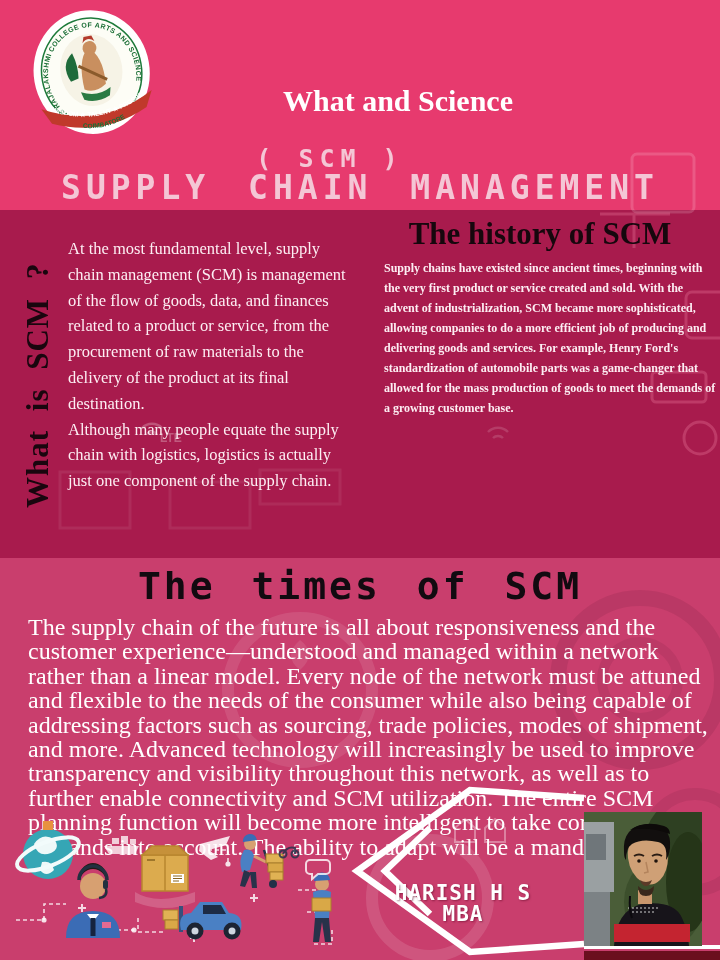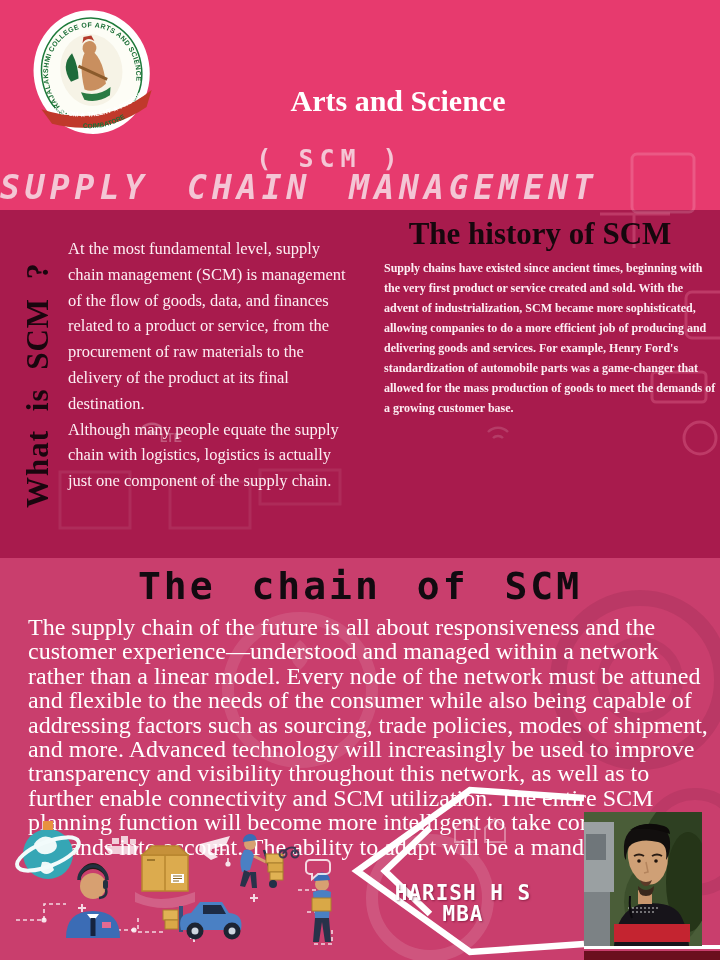--- a/index.html
+++ b/index.html
@@ -10,22 +10,22 @@
   .header{left:0;top:0;width:720px;height:210px;background:var(--header_bg,#e73a6e);}
   .band{left:0;top:210px;width:720px;height:348px;background:var(--band_bg,#a81b4d);}
   
   .college{left:168px;top:32px;width:460px;text-align:center;color:#ffffff;
            font-weight:700;font-size:31px;line-height:34px;text-shadow:1px 1px 0 rgba(120,10,50,.35);}
   .college2{left:168px;top:84px;width:460px;text-align:center;color:#ffffff;
             font-weight:700;font-size:30px;}
   .techno{font-family:"DejaVu Sans Mono",monospace;font-weight:700;}
   .scmAbbrev{left:0;top:144px;width:660px;text-align:center;color:var(--title_pale,#f4c6d5);
              font-size:25px;letter-spacing:6px;}
-  .scmTitle{left:0;top:168px;width:720px;text-align:left;color:var(--title_pale,#f4c6d5);
-            font-size:33px;letter-spacing:5px;word-spacing:13px;white-space:nowrap;font-style:italic;}
+  .scmTitle{left:0;top:168px;width:720px;text-align:center;color:var(--title_pale,#f4c6d5);
+            font-size:33px;letter-spacing:5px;word-spacing:13px;white-space:nowrap;}
   
   .vlabel{left:20px;top:508px;transform:rotate(-90deg);transform-origin:0 0;white-space:nowrap;
           color:#19060e;font-size:31px;font-weight:700;word-spacing:10px;letter-spacing:1px;}
   .paraL{left:68px;top:236px;width:290px;color:#fdeef3;font-size:16.5px;line-height:25.8px;}
   .histHead{left:368px;top:216px;width:344px;text-align:center;color:#16070d;
             font-size:31px;font-weight:700;}
   .paraR{left:384px;top:258px;width:332px;color:#fdeef3;font-size:12px;line-height:20px;font-weight:bold;}
   
   .futHead{left:0;top:564px;width:720px;text-align:center;color:#120a10;
            font-size:38px;letter-spacing:3px;word-spacing:10px;}
@@ -71,38 +71,38 @@
         <path d="M14 92 q56 30 112 0 l-8 16 q-48 22 -96 0 z" fill="#c0392b"></path>
         <text font-family="Liberation Sans, sans-serif" font-size="6.4" font-weight="bold" fill="#ffffff">
           <textPath href="#ribPath" startOffset="2%">WISDOM ★ TALENT ★ PROSPERITY</textPath>
         </text>
         <text font-family="Liberation Sans, sans-serif" font-size="6.6" font-weight="bold" fill="#1a6e35">
           <textPath href="#cityPath" startOffset="22%">COIMBATORE</textPath>
         </text>
       </g>
     </svg>
 
-    <div class="abs college2">Arts and Science</div>
+    <div class="abs college2">What and Science</div>
     <div class="abs techno scmAbbrev">( SCM )</div>
     <div class="abs techno scmTitle">SUPPLY CHAIN MANAGEMENT</div>
   </div>
 
   <div class="abs band"></div>
 
   <div class="abs vlabel z2">What is SCM ?</div>
 
   <div class="abs histHead z2">The history of SCM</div>
 
   <div class="abs paraL z2">
     <div>At the most fundamental level, supply chain management (SCM) is management of the flow of goods, data, and finances related to a product or service, from the procurement of raw materials to the delivery of the product at its final destination.</div>
     <div>Although many people equate the supply chain with logistics, logistics is actually just one component of the supply chain.</div>
   </div>
   <div class="abs paraR z2">Supply chains have existed since ancient times, beginning with the very first product or service created and sold. With the advent of industrialization, SCM became more sophisticated, allowing companies to do a more efficient job of producing and delivering goods and services. For example, Henry Ford's standardization of automobile parts was a game-changer that allowed for the mass production of goods to meet the demands of a growing customer base.</div>
 
-  <div class="abs techno futHead z2">The chain of SCM</div>
+  <div class="abs techno futHead z2">The times of SCM</div>
   <div class="abs paraF z2">The supply chain of the future is all about responsiveness and the customer experience—understood and managed within a network rather than a linear model. Every node of the network must be attuned and flexible to the needs of the consumer while also being capable of addressing factors such as sourcing, trade policies, modes of shipment, and more. Advanced technology will increasingly be used to improve transparency and visibility throughout this network, as well as to further enable connectivity and SCM utilization. The entire SCM planning function will become more intelligent to take consumer demands into account. The ability to adapt will be a mandate.</div>
 
   <svg class="abs decor z1" style="left:0;top:0;" width="720" height="960" viewBox="0 0 720 960">
 
     <rect x="632" y="154" width="62" height="58" rx="5" fill="none" stroke="rgba(255,255,255,.16)" stroke-width="3"></rect>
 
     <g stroke="rgba(255,150,185,.25)" fill="none" stroke-width="3">
       <rect x="686" y="292" width="46" height="46" rx="6"></rect>
       <rect x="652" y="372" width="54" height="30" rx="4"></rect>
       <circle cx="700" cy="438" r="16"></circle>

